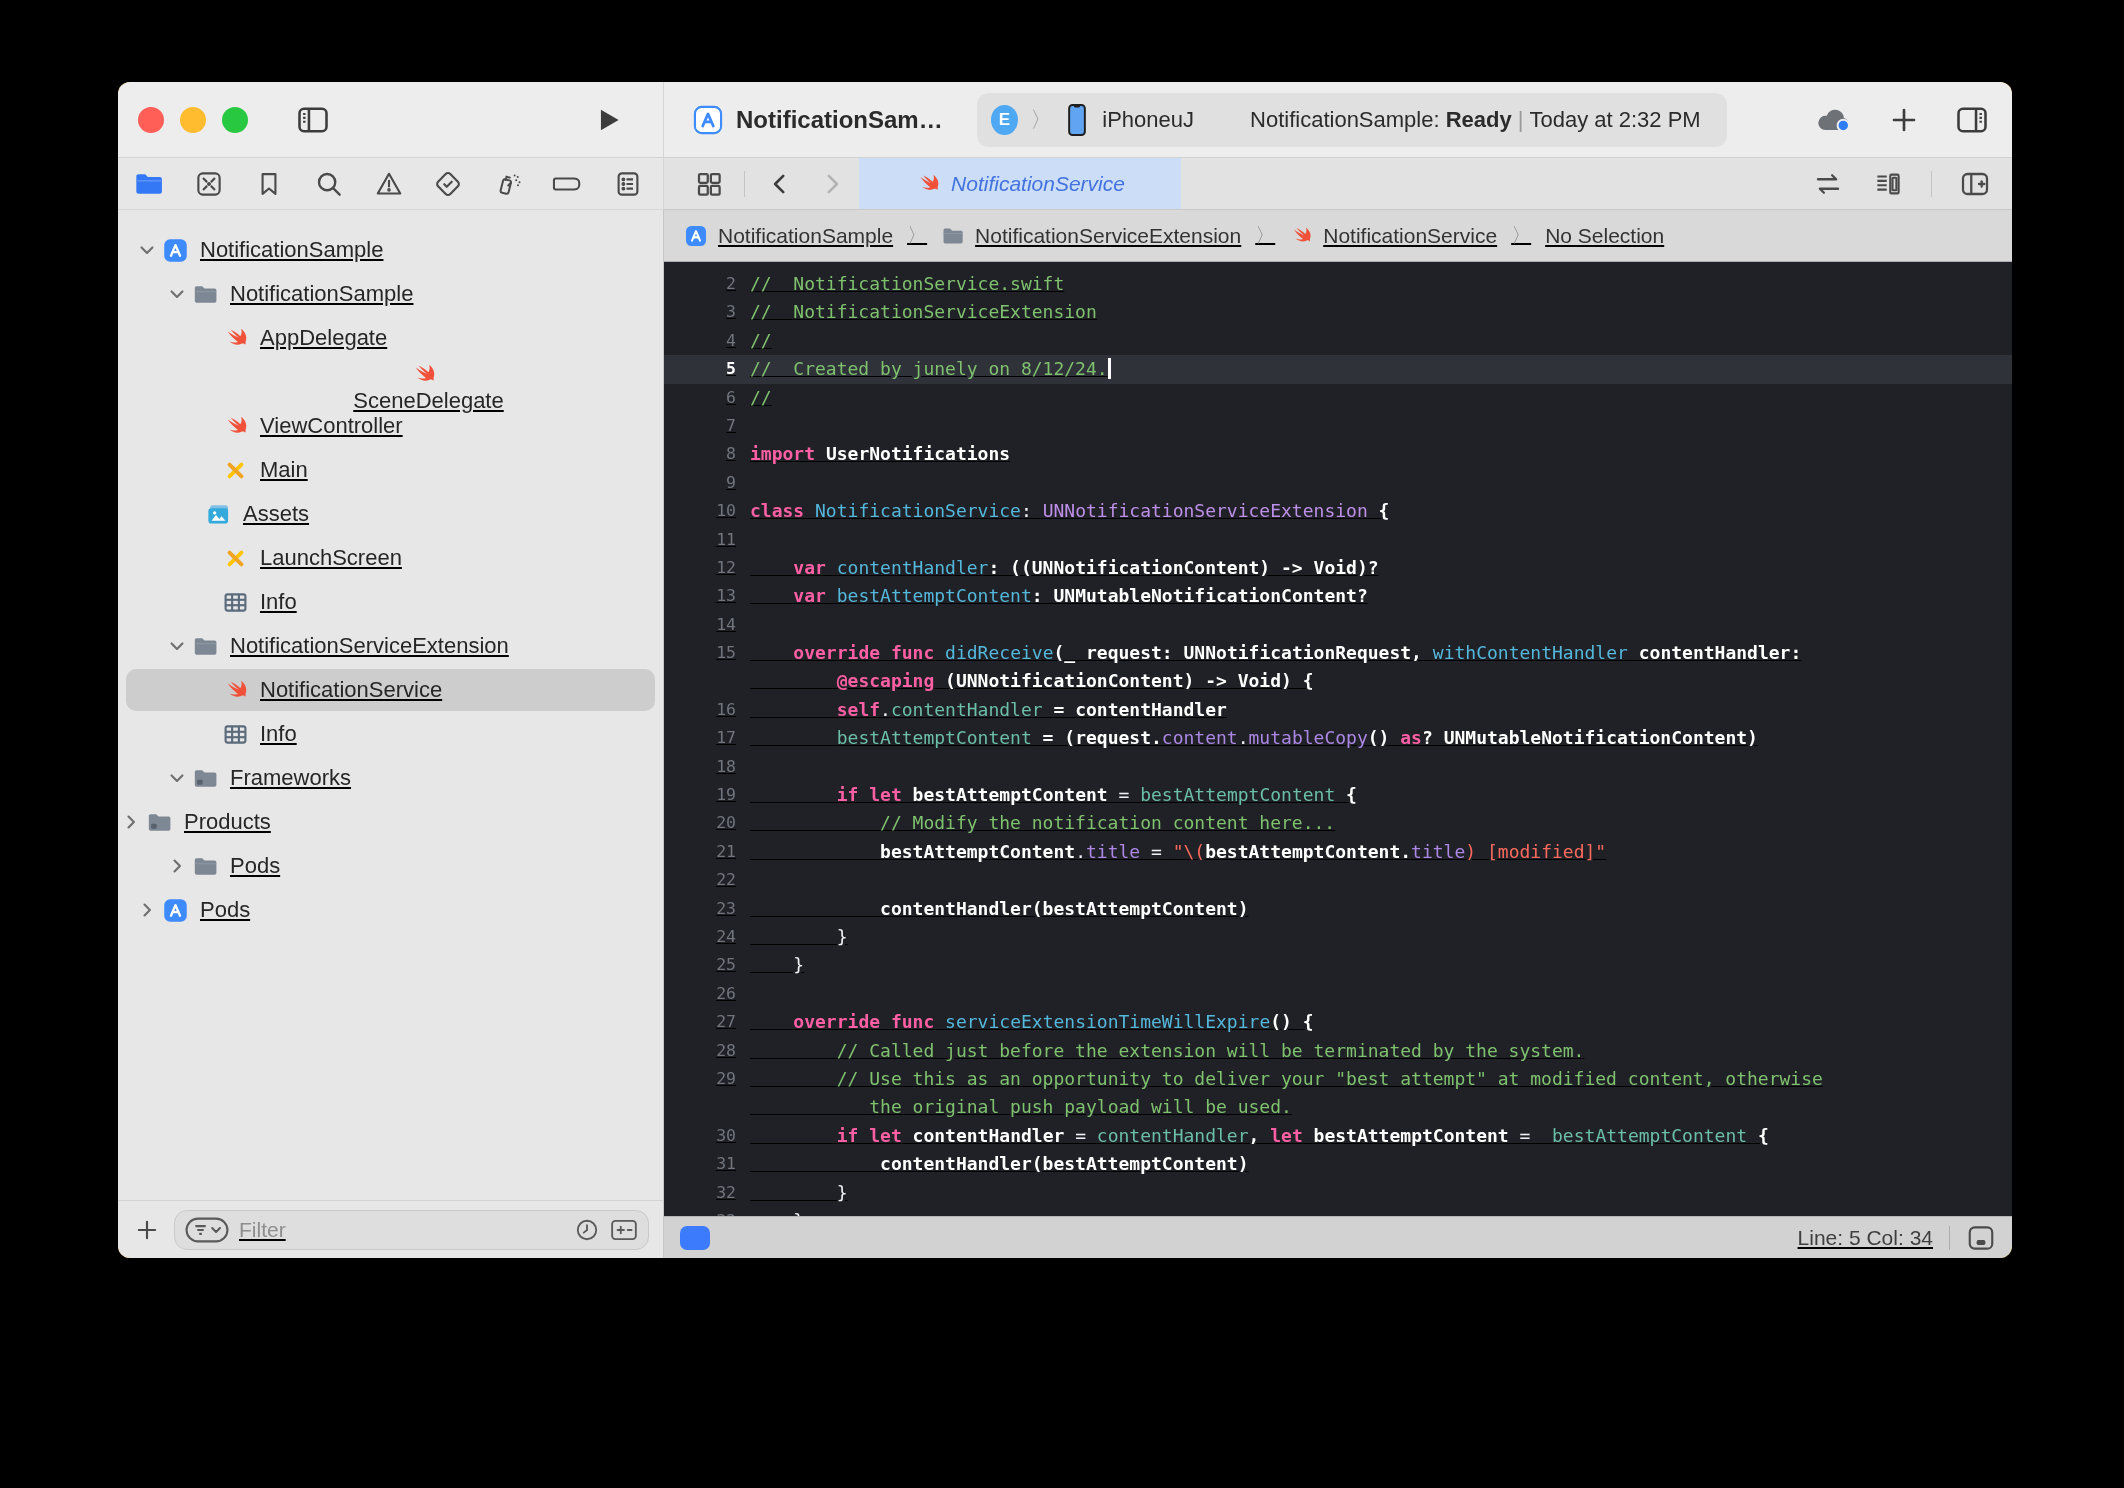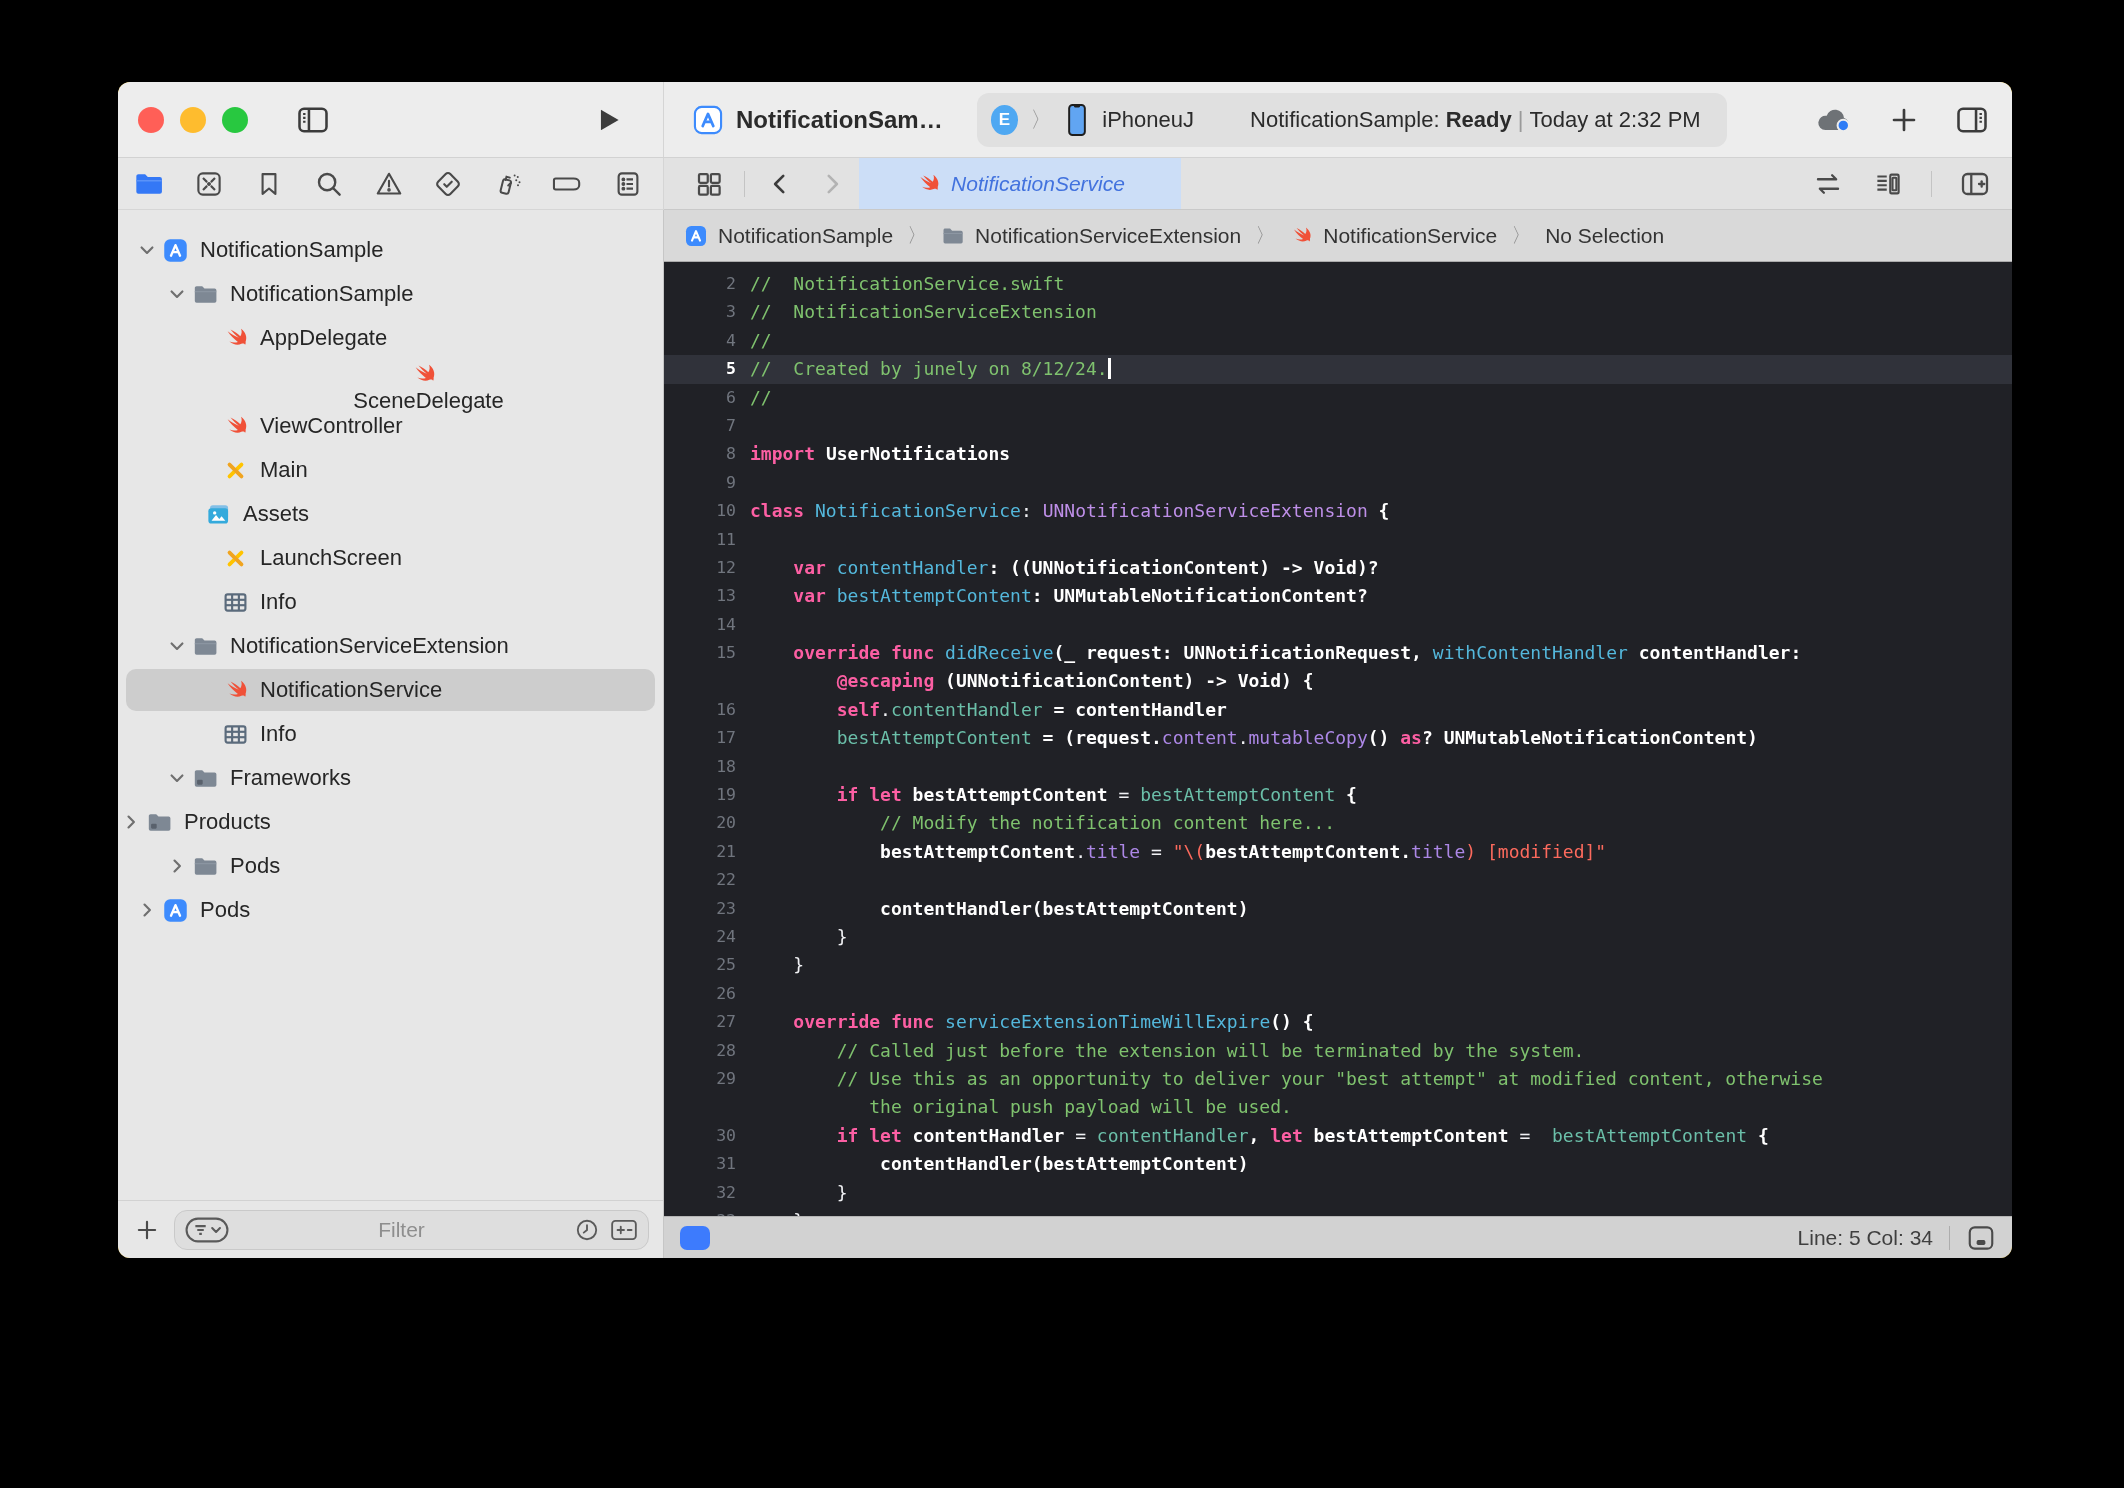--- a/index.html
+++ b/index.html
@@ -38,30 +38,30 @@
   .navtab { width:34px; height:34px; display:flex; align-items:center; justify-content:center; }
   .tabbar { flex:1; background:#E2E2E2; border-bottom:1px solid #C9C9C9; display:flex; align-items:center; min-width:0; }
   .tabbar-left { display:flex; align-items:center; padding-left:28px; gap:18px; }
   .tb-sep { width:1px; height:26px; background:#C4C4C4; }
   .tab-active { height:100%; margin-left:10px; width:322px; background:#CCDEF7;
     display:flex; align-items:center; justify-content:center; gap:10px; }
   .tab-active .tab-label { font-size:21px; font-style:italic; color:#4272DE; }
   .tabbar-right { margin-left:auto; display:flex; align-items:center; gap:26px; padding-right:20px; }
 
   
-  .body-split { flex:1; display:flex; min-height:0; }
+  .body-split { flex:1; display:flex; min-height:0;text-decoration:underline; }
   .sidebar { width:546px; flex:none; background:#E7E7E7; border-right:1px solid #C6C6C6;
     display:flex; flex-direction:column; }
   .tree { flex:1; padding-top:18px; overflow:hidden; position:relative; }
   .tree-row { height:44px; display:flex; align-items:center; position:relative; font-size:22px; color:#262626; }
   .tree-row .hl-bg { position:absolute; left:8px; right:8px; top:1px; bottom:1px; background:#CDCDCD; border-radius:10px; }
   .tree-row > * { position:relative; }
   .tree-chev { width:26px; display:flex; justify-content:center; flex-none; }
   .tree-icon { width:30px; height:28px; display:flex; align-items:center; justify-content:center; margin-right:10px; flex:none; }
-  .filterbar { height:58px; flex:none; border-top:1px solid #D2D2D2; display:flex; align-items:center; padding:0 14px 0 16px; gap:14px;text-align:center; }
+  .filterbar { height:58px; flex:none; border-top:1px solid #D2D2D2; display:flex; align-items:center; padding:0 14px 0 16px; gap:14px; }
   .filter-field { flex:1; height:40px; background:#DEDEDE; border:1px solid #C9C9C9; border-radius:13px;
     display:flex; align-items:center; padding:0 10px; gap:10px; }
   .filter-placeholder { color:#8E8E8E; font-size:21px; flex:1; }
 
   
   .editor-pane { flex:1; display:flex; flex-direction:column; min-width:0; }
   .breadcrumb { height:52px; flex:none; background:#D9D9D9; border-bottom:1px solid #ABABAB;
     display:flex; align-items:center; padding-left:20px; gap:12px; font-size:21px; color:#333; }
   .crumb { display:flex; align-items:center; gap:10px; }
   .crumb-sep { color:#909090; font-size:20px; padding:0 2px; }

